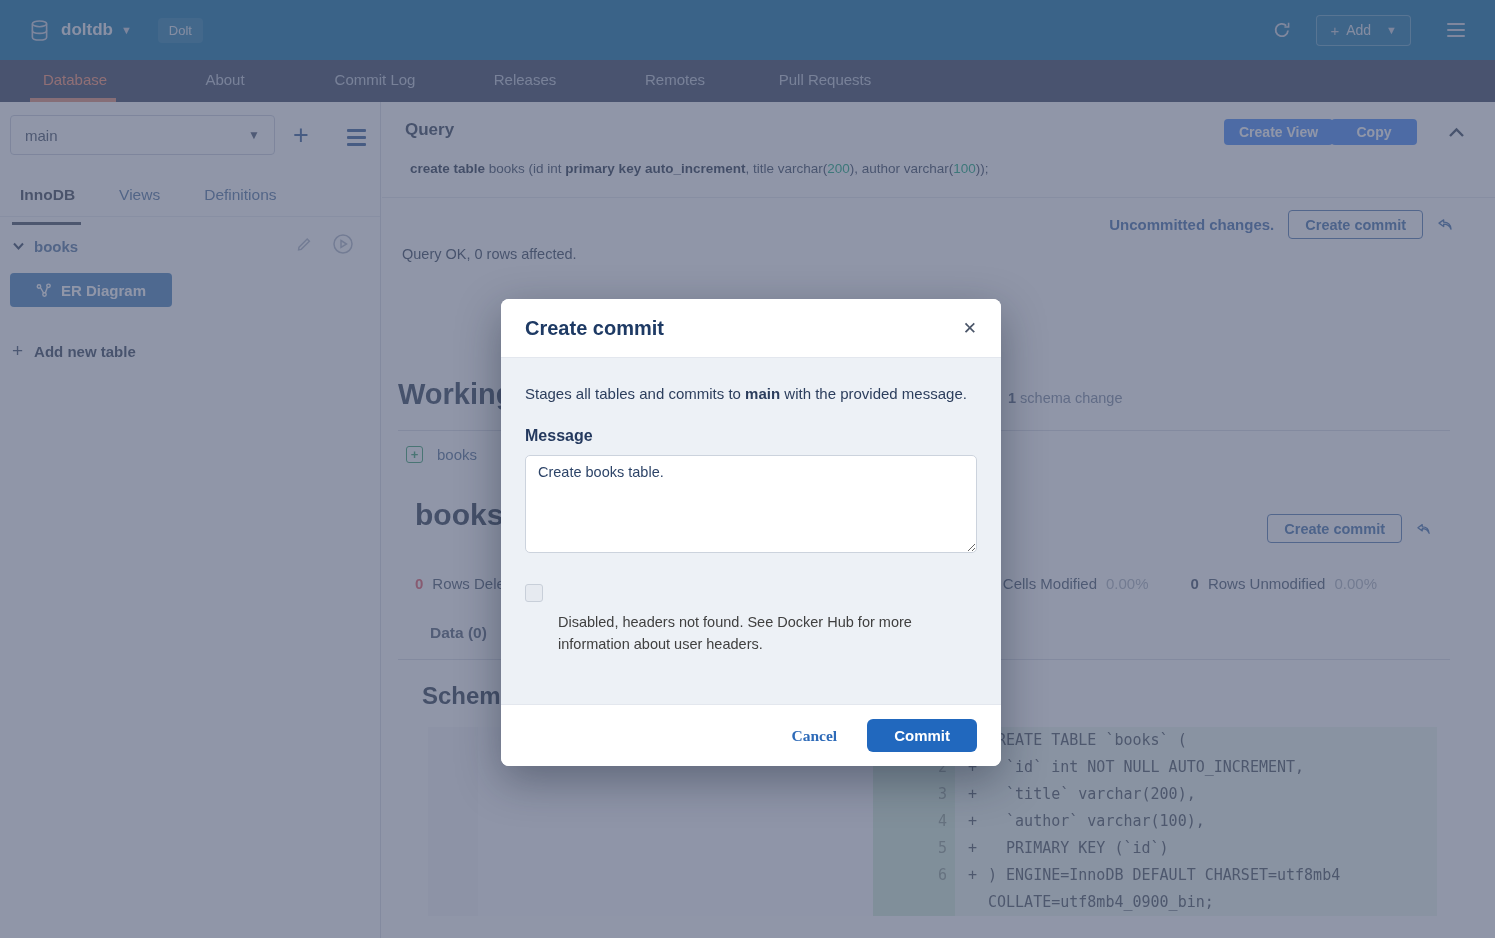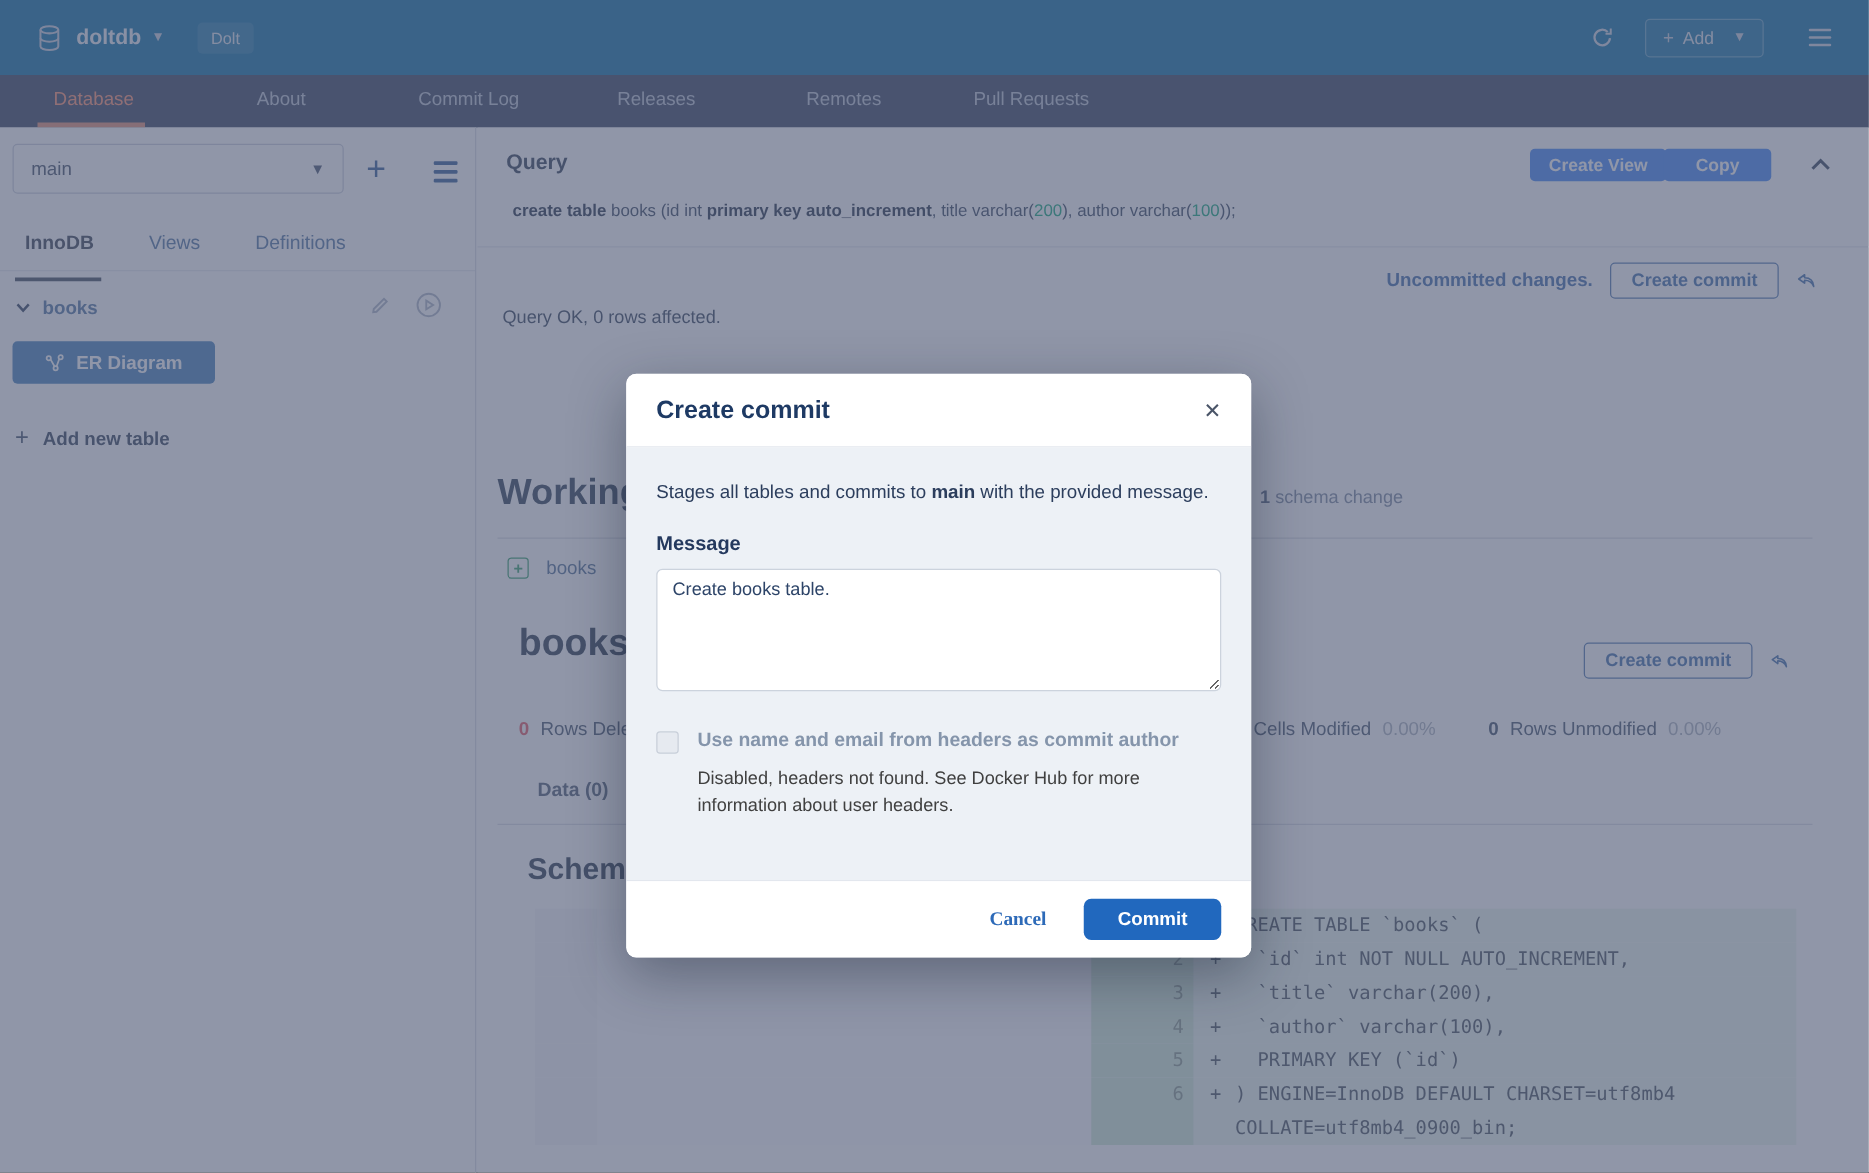--- a/index.html
+++ b/index.html
@@ -354,21 +354,20 @@
     <div class="modal-head">
       <span class="modal-title">Create commit</span>
       <button class="modal-close">✕</button>
     </div>
     <div class="modal-body">
       <p class="stages"><span>Stages all tables and commits to </span><b>main</b><span> with the provided message.</span></p>
       <label class="msg-label">Message</label>
       <textarea class="msg-area" spellcheck="false" style="">Create books table.</textarea>
       <div class="check-row">
         <span class="checkbox"></span>
-        <span class="check-label">Use name and email from headers as commit author</span>
       </div>
       <p class="check-help">Disabled, headers not found. See Docker Hub for more information about user headers.</p>
     </div>
     <div class="modal-foot">
       <button class="cancel-btn">Cancel</button>
       <button class="commit-btn">Commit</button>
     </div>
   </div>
 
 </div>

